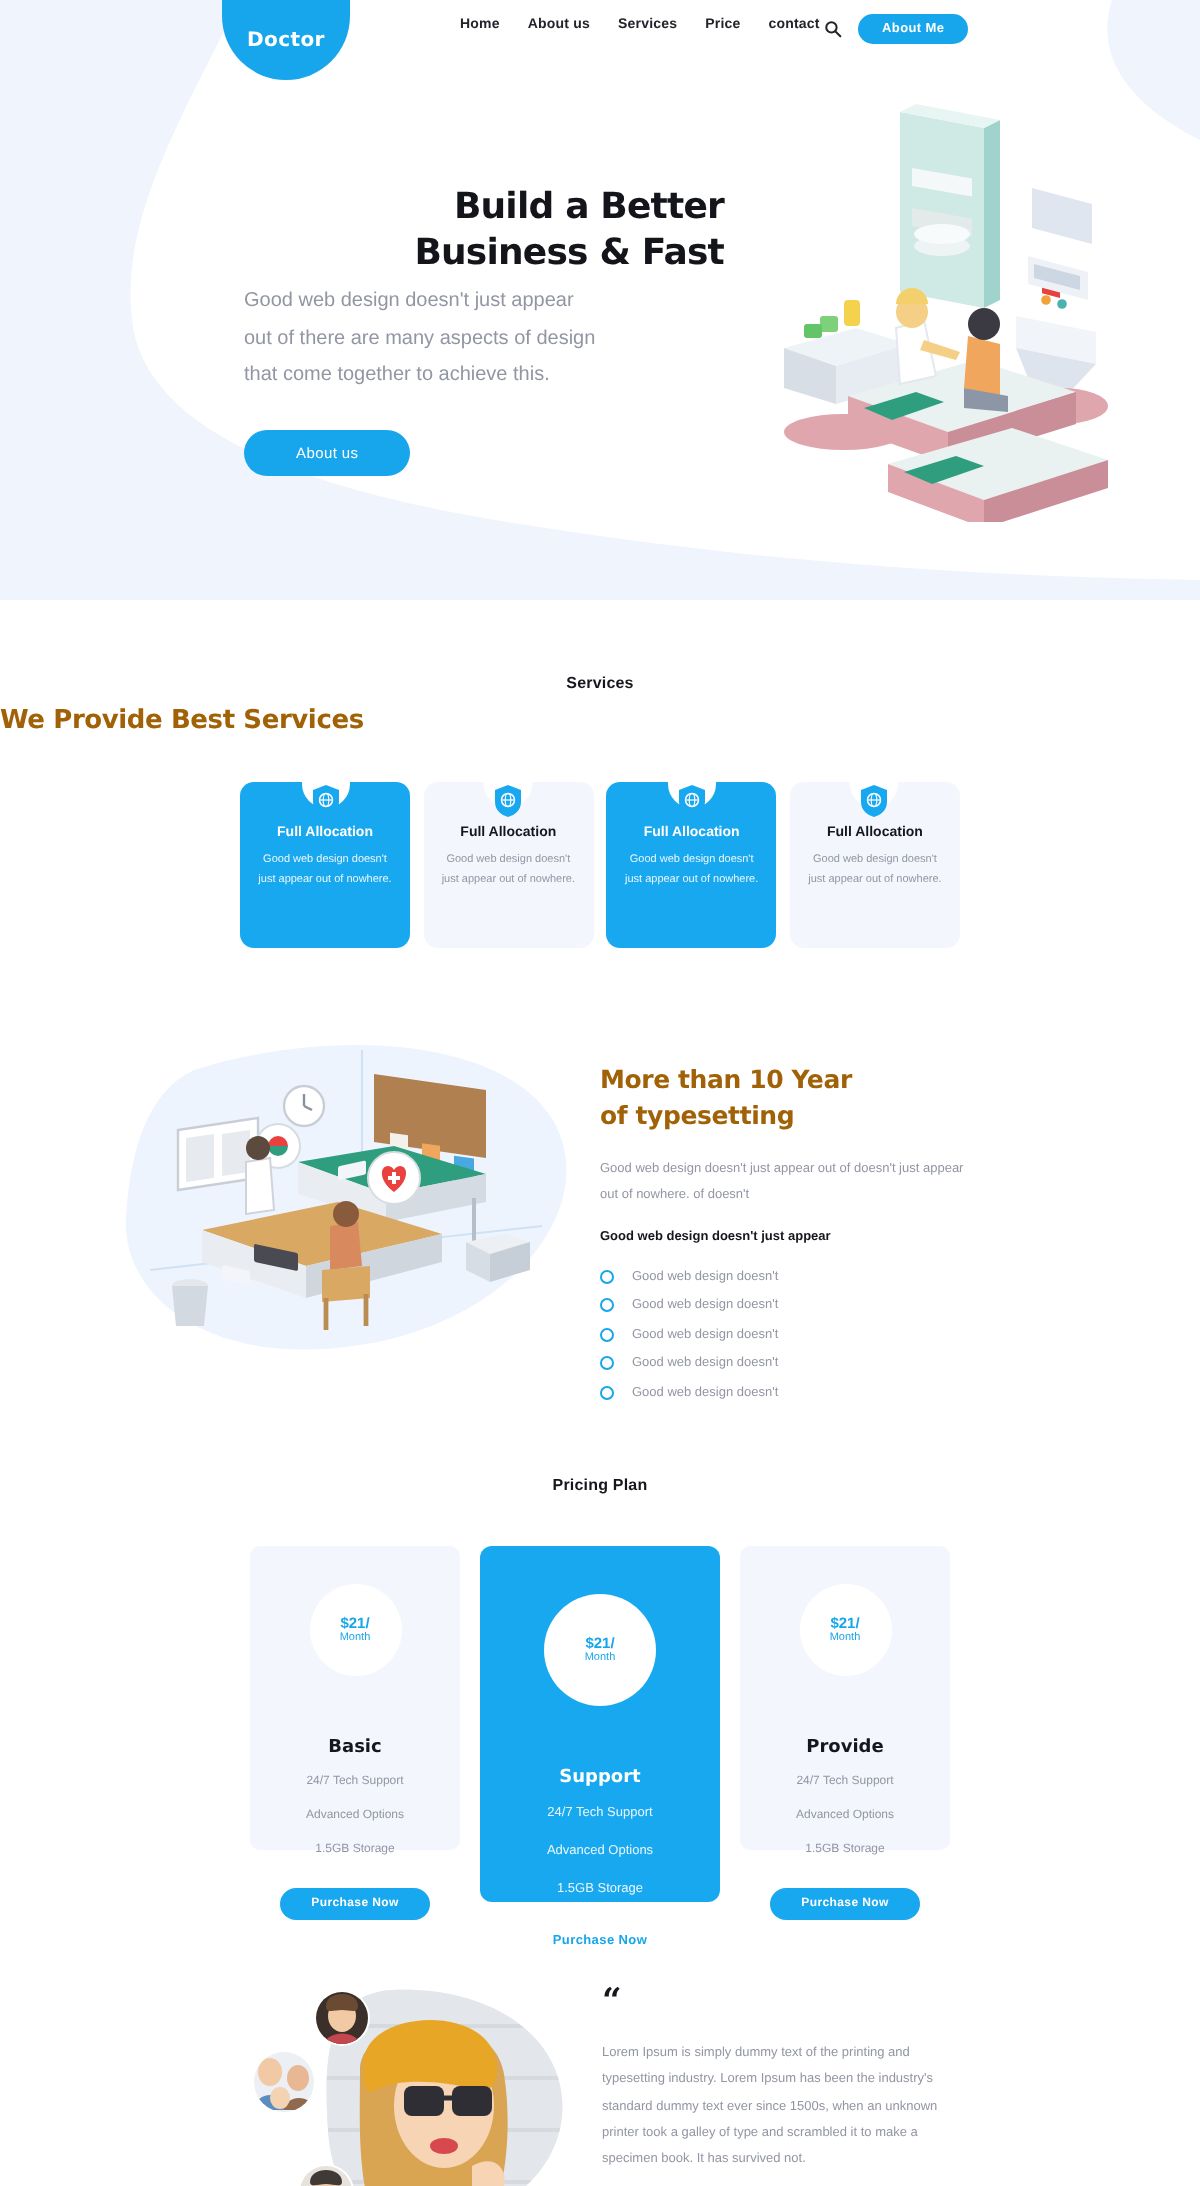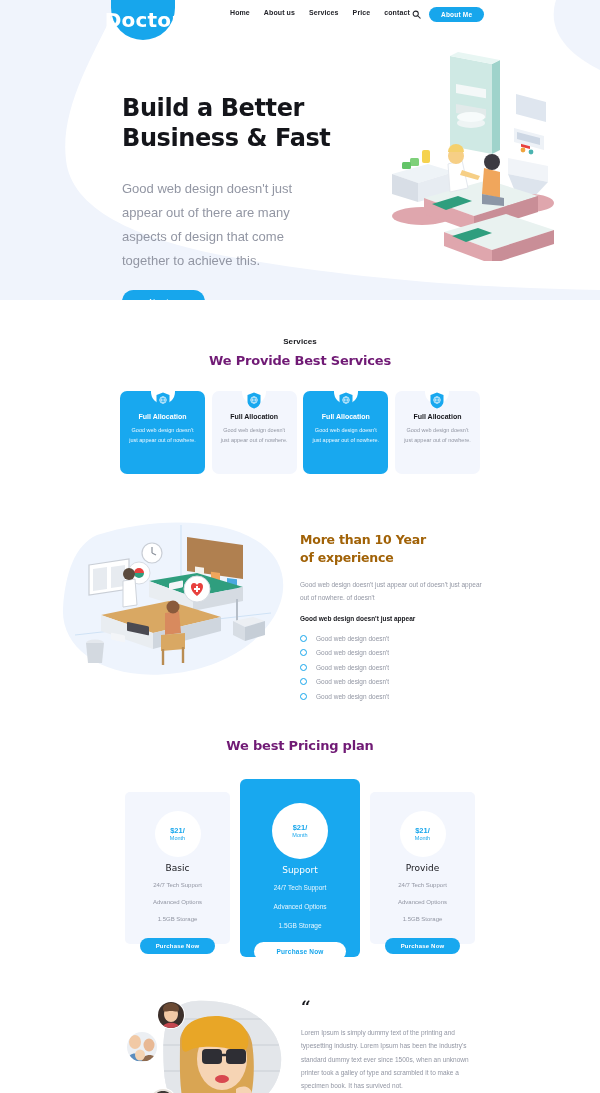--- a/index.html
+++ b/index.html
@@ -21,21 +21,21 @@
   
   .nav{ position:relative; height:30px; display:flex; align-items:flex-start; }
   .logo{
     position:absolute; left:111px; top:0;
     width:64px; height:40px;
     background:#17a6ec;
     border-radius:0 0 32px 32px;
     display:flex; align-items:center; justify-content:center;
   }
   .logo span{
-    color:#fff; font-size:20px; font-weight:bold; letter-spacing:.2px;
+    color:#fff; font-size:10px; font-weight:bold; letter-spacing:.2px;
     font-family:"DejaVu Sans", sans-serif;
   }
   .nav-links{
     position:absolute; left:230px; top:9px;
     display:flex; gap:14px; align-items:center;
   }
   .nav-links a{
     font-size:7px; color:#23242a; text-decoration:none; font-weight:600;
     letter-spacing:.1px; white-space:nowrap;
   }
@@ -44,40 +44,41 @@
     position:absolute; left:429px; top:7px;
     background:#17a6ec; color:#fff;
     font-size:6.5px; font-weight:600;
     padding:4px 12px; border-radius:20px; border:none;
     letter-spacing:.2px; cursor:pointer;
   }
 
   
   .hero-copy{ position:absolute; left:122px; top:93px; width:240px; z-index:4; }
   .hero-copy h1{
-    font-size:24px; line-height:1.25; font-weight:bold;
+    font-size:18px; line-height:1.25; font-weight:bold;
     letter-spacing:-.4px; color:#14151a;
     font-family:"DejaVu Sans", sans-serif;
+    text-align:right;
   }
   .hero-copy p{
-    margin-top:24px; font-size:13px; line-height:1.85;
+    margin-top:4px; font-size:10px; line-height:1.85;
     color:#9296a3; width:180px;
   }
   .btn-about-us{
     margin-top:17px; display:inline-block;
     background:#17a6ec; color:#fff; border:none;
     font-size:7.5px; padding:7px 26px; border-radius:20px;
     cursor:pointer; letter-spacing:.2px;
   }
   .hero-art{ position:absolute; right:22px; top:46px; width:190px; height:215px; z-index:4; }
 
   
   .sec-label{ text-align:center; font-size:8px; font-weight:bold; color:#16171c; letter-spacing:.1px; }
   .sec-title{
-    text-align:center; font-size:13px; font-weight:bold; color:#701a75;
+    text-align:left; font-size:13px; font-weight:bold; color:#a16207;
     margin-top:7px; letter-spacing:-.2px;
     font-family:"DejaVu Sans", sans-serif;
   }
 
   
   .services{ padding-top:37px; }
   .svc-grid{
     margin:23px auto 0; width:360px;
     display:flex; justify-content:space-between;
   }
@@ -121,40 +122,40 @@
   }
   .ring{
     width:7px; height:7px; border-radius:50%;
     border:1.6px solid #17a6ec; background:#fff; flex:none;
   }
 
   
   .pricing{ margin-top:46px; }
   .price-grid{
     margin:26px auto 0; width:350px; height:178px;
-    display:flex; justify-content:space-between; align-items:center;
+    display:flex; justify-content:space-between; align-items:flex-start;
   }
   .plan{
     width:105px; height:152px; border-radius:5px;
     background:#f3f6fd; text-align:center;
     padding-top:19px; position:relative;
   }
   .plan.featured{
     width:120px; height:178px; background:#18a8ef;
     padding-top:24px; border-radius:6px;
   }
   .circle{
     width:46px; height:46px; border-radius:50%;
     background:#fff; margin:0 auto;
     display:flex; flex-direction:column; align-items:center; justify-content:center;
   }
   .plan.featured .circle{ width:56px; height:56px; }
   .circle .amt{ font-size:7.5px; font-weight:bold; color:#17a6ec; line-height:1.2; }
   .circle .per{ font-size:5.5px; color:#17a6ec; line-height:1.3; }
-  .plan h3{ font-size:9px; font-weight:normal; margin-top:6px; color:#16171c; font-family:"DejaVu Sans", sans-serif; }
+  .plan h3{ font-size:9px; font-weight:bold; margin-top:31px; color:#16171c; font-family:"DejaVu Sans", sans-serif; }
   .plan.featured h3{ color:#fff; }
   .plan ul{ list-style:none; margin-top:9px; }
   .plan li{ font-size:6px; color:#9296a3; line-height:1.2; margin-bottom:10px; }
   .plan.featured li{ color:#eaf7ff; font-size:6.5px; margin-bottom:11px; }
   .btn-purchase{
     border:none; cursor:pointer; border-radius:20px;
     background:#18a8ef; color:#fff;
     font-size:6px; font-weight:bold; padding:5px 16px;
     letter-spacing:.2px;
   }
@@ -385,21 +386,21 @@
     <path d="M29,126 L31,146 L45,146 L47,126 Z" fill="#d3d9e0"></path>
 
     <path d="M176,104 L196,100 L208,104 L188,110 Z" fill="#eceff3"></path>
     <path d="M176,104 L188,110 L188,124 L176,118 Z" fill="#d7dde4"></path>
     <path d="M188,110 L208,104 L208,118 L188,124 Z" fill="#c6ced7"></path>
   </svg>
 
   <div class="exp-copy">
     <h2>
       <span>More than 10 Year</span><br>
-      <span>of experience</span>
+      <span>of typesetting</span>
     </h2>
     <p class="lead">Good web design doesn't just appear out of doesn't just appear out of nowhere. of doesn't</p>
     <p class="sub">Good web design doesn't just appear</p>
     <ul class="exp-list">
       <li>
         <span class="ring"></span>
         <span>Good web design doesn't</span>
       </li>
       <li>
         <span class="ring"></span>
@@ -415,21 +416,21 @@
       </li>
       <li>
         <span class="ring"></span>
         <span>Good web design doesn't</span>
       </li>
     </ul>
   </div>
 </section>
 
 <section class="pricing">
-  <div class="sec-title">We best Pricing plan</div>
+  <div class="sec-label">Pricing Plan</div>
 
   <div class="price-grid">
 
     <div class="plan">
       <div class="circle">
         <div class="amt">$21/</div>
         <div class="per">Month</div>
       </div>
       <h3>Basic</h3>
       <ul>

